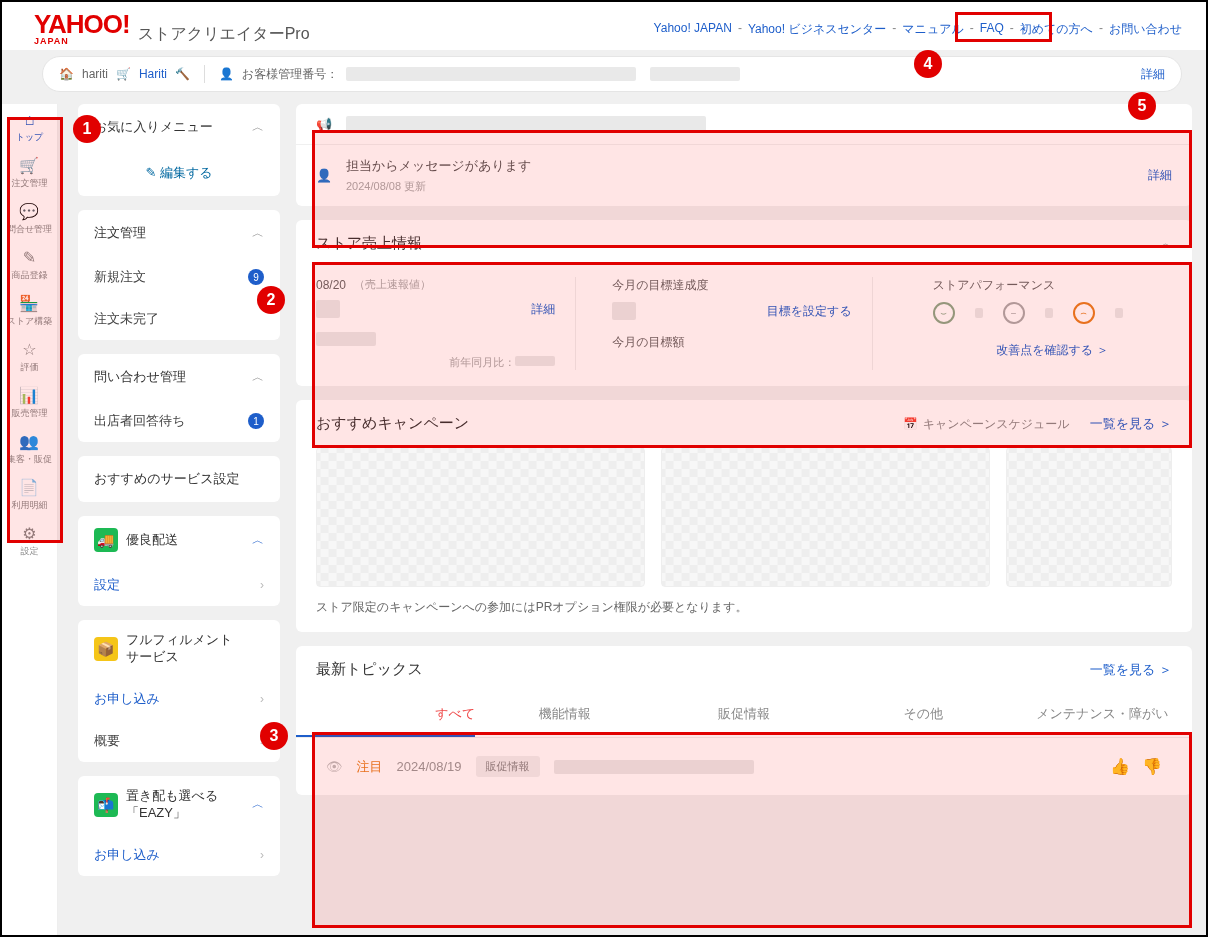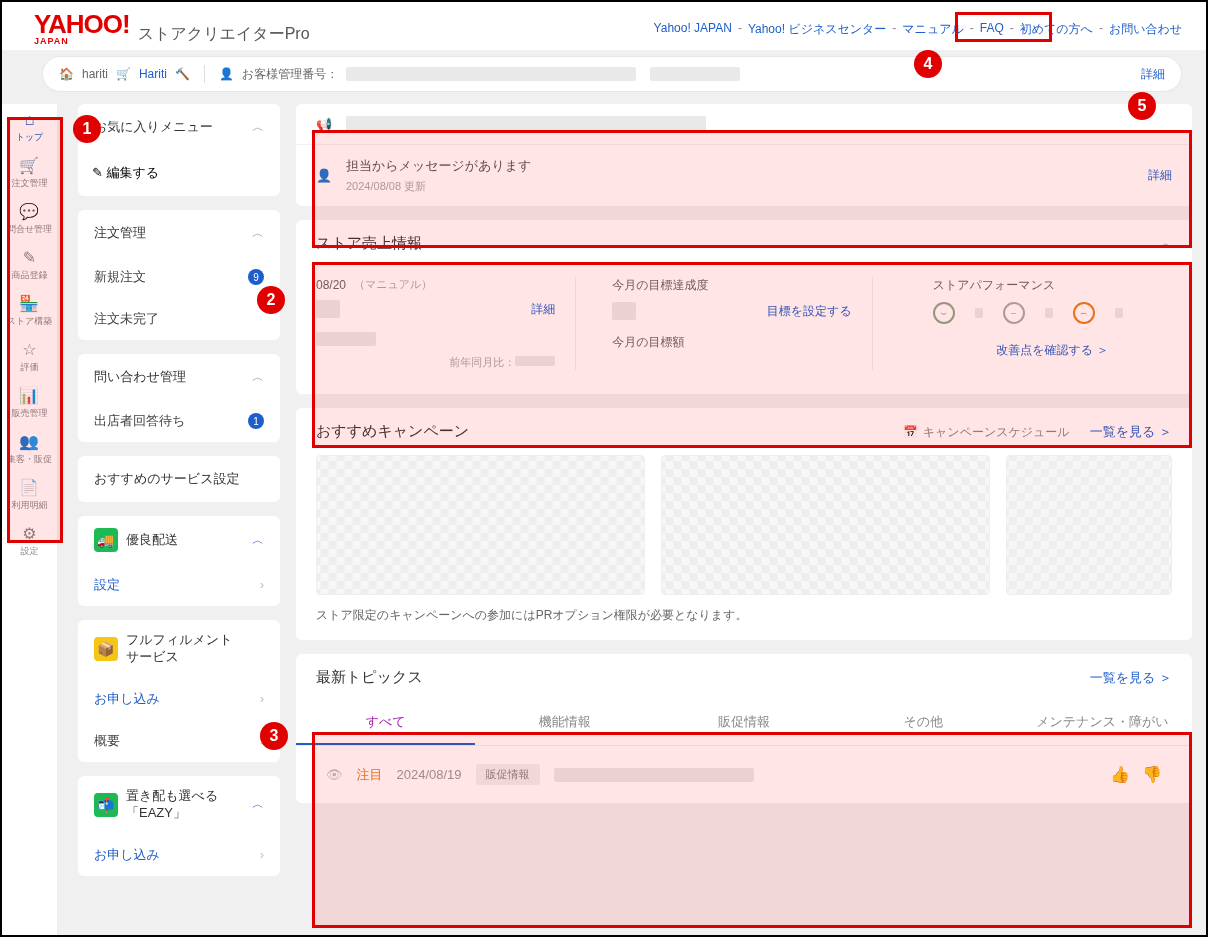--- a/index.html
+++ b/index.html
@@ -42,38 +42,38 @@
 .midcol { width: 222px; padding: 0 0 0 20px; overflow-y: auto; }
 .card { background: #fff; border-radius: 6px; margin-bottom: 14px; font-size: 13px; }
 .card-head { padding: 14px 16px; display: flex; align-items: center; justify-content: space-between; font-weight: 500; color: #333; }
 .chev { color: #888; font-size: 12px; }
 .row { padding: 12px 16px; display: flex; align-items: center; justify-content: space-between; color: #444; font-size: 13px; cursor: pointer; }
 .row.link { color: #1e5eca; }
 .badge { background: #1e5eca; color: #fff; border-radius: 50%; width: 16px; height: 16px; display: inline-flex; align-items: center; justify-content: center; font-size: 10px; }
 .row .chev-r { color: #bbb; font-size: 12px; }
 .service-row { display: flex; align-items: center; gap: 8px; padding: 12px 16px; }
 .service-icon { width: 24px; height: 24px; border-radius: 4px; display: inline-flex; align-items: center; justify-content: center; color: #fff; font-size: 14px; }
-.edit-row { text-align: left; padding: 14px; color: #000000; font-size: 13px; }
+.edit-row { text-align: center; padding: 14px; color: #0369a1; font-size: 13px; }
 
 
 .main { flex: 1; padding: 0 14px 0 16px; overflow-y: auto; }
 .panel { background: #fff; border-radius: 6px; margin-bottom: 14px; }
 
 
 .notice-row { display: flex; align-items: center; padding: 12px 20px; gap: 12px; border-bottom: 1px solid #f0f0f0; }
 .notice-row:last-child { border-bottom: none; }
 .notice-icon { color: #888; width: 18px; }
 .notice-text { flex: 1; font-size: 13px; color: #555; }
 .notice-sub { font-size: 11px; color: #aaa; margin-top: 4px; }
 .notice-detail { color: #1e5eca; font-size: 12px; }
 .redact-bar { background: #e9e9e9; height: 16px; border-radius: 2px; display: inline-block; }
 
 
 .panel-head { padding: 14px 20px; display: flex; align-items: center; justify-content: space-between; font-size: 15px; color: #333; }
-.sales-body { display: flex; padding: 10px 20px 24px; gap: 36px; }
+.sales-body { display: flex; padding: 10px 20px 16px; gap: 36px; }
 .sales-col { flex: 1; border-right: 1px solid #eee; padding-right: 20px; }
 .sales-col:last-child { border-right: none; padding-right: 0; margin-left: 24px; }
 .sales-label { font-size: 12px; color: #666; display: flex; align-items: center; gap: 8px; }
 .sales-sub { font-size: 11px; color: #aaa; }
 .sales-link { color: #1e5eca; font-size: 12px; }
 .faces { display: flex; gap: 20px; margin-top: 8px; align-items: center; }
 .face { width: 22px; height: 22px; border: 2px solid; border-radius: 50%; display: inline-flex; align-items: center; justify-content: center; font-size: 10px; }
 .face.ok { border-color: #8aa88a; color: #8aa88a; }
 .face.neutral { border-color: #aaa; color: #aaa; }
 .face.sad { border-color: #e67e22; color: #e67e22; }
@@ -82,21 +82,21 @@
 .camp-body { padding: 0 20px 16px; }
 .camp-cards { display: flex; gap: 16px; margin-bottom: 12px; }
 .camp-card { flex: 1; height: 140px; border: 1px solid #eee; border-radius: 4px; background: repeating-conic-gradient(#eee 0% 25%, #f7f7f7 0% 50%) 50% / 16px 16px; }
 .camp-note { font-size: 12px; color: #666; }
 .camp-sched { color: #888; font-size: 12px; display: inline-flex; align-items: center; gap: 4px; }
 .view-all { color: #1e5eca; font-size: 13px; margin-left: 16px; }
 
 
 .topics-tabs { display: flex; border-bottom: 1px solid #eee; }
 .topics-tab { flex: 1; text-align: center; padding: 12px 0; font-size: 13px; color: #888; cursor: pointer; }
-.topics-tab.active { color: #a21caf; border-bottom: 2px solid #1e5eca; }
+.topics-tab.active { color: #ef4444; border-bottom: 2px solid #1e5eca; text-align: right; }
 .topics-row { padding: 18px 30px; display: flex; align-items: center; gap: 14px; font-size: 13px; }
 .eye-icon { color: #bbb; }
 .topic-tag-attn { color: #e67e22; font-weight: 500; }
 .topic-date { color: #999; }
 .topic-chip { background: #f0f0f0; color: #888; padding: 3px 10px; border-radius: 3px; font-size: 11px; }
 .topic-redact { background: #e9e9e9; height: 14px; width: 200px; border-radius: 2px; }
 .thumbs { margin-left: auto; display: flex; gap: 12px; color: #999; font-size: 16px; }
 
 
 .tint-red { position: absolute; background: rgba(255,0,0,0.10); pointer-events: none; border: 3px solid #e10000; }
@@ -289,21 +289,21 @@
 
     <div class="panel">
       <div class="panel-head">
         <span>ストア売上情報</span>
         <span class="chev">︿</span>
       </div>
       <div class="sales-body">
         <div class="sales-col">
           <div class="sales-label">
               <span>08/20</span> 
-              <span class="sales-sub">（マニュアル）</span>
+              <span class="sales-sub">（売上速報値）</span>
             </div>
           <div style="display:flex;justify-content:space-between;align-items:center;margin-top:8px">
             <span class="redact-bar" style="width:24px;height:18px"></span>
             <a class="sales-link">詳細</a>
           </div>
           <div style="margin-top:14px"><span class="redact-bar" style="width:60px;height:14px"></span></div>
           <div style="text-align:right;margin-top:6px" class="sales-sub"><span>前年同月比：</span><span class="redact-bar" style="width:40px;height:10px"></span></div>
         </div>
         <div class="sales-col">
           <div class="sales-label">

